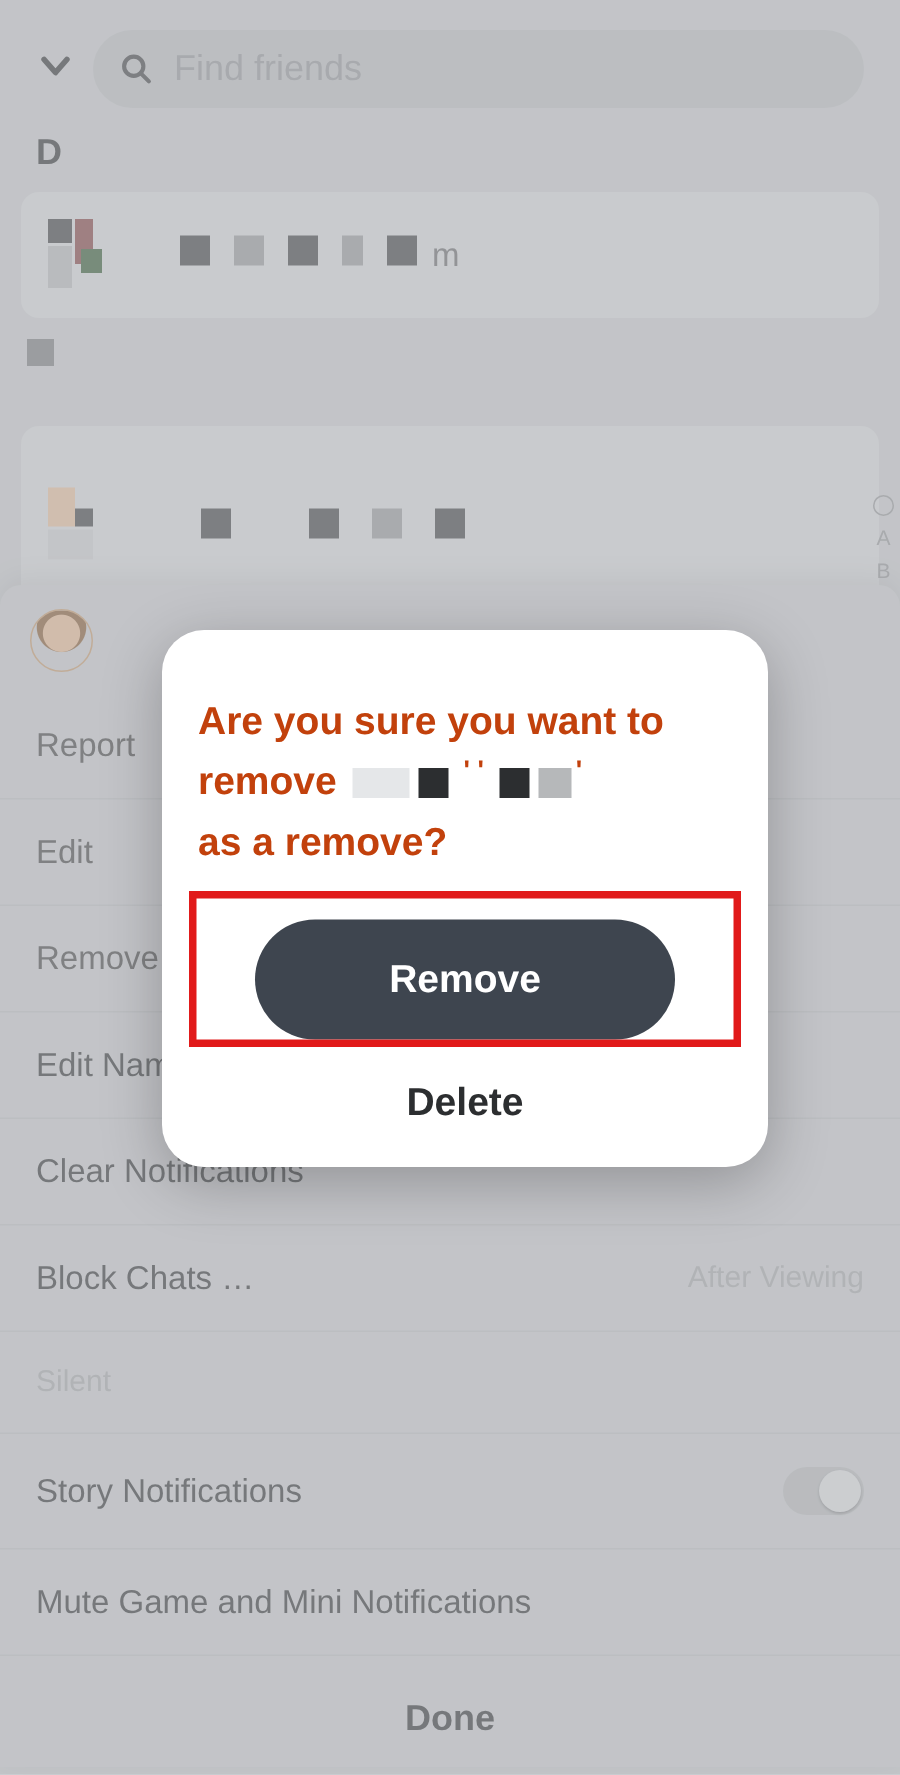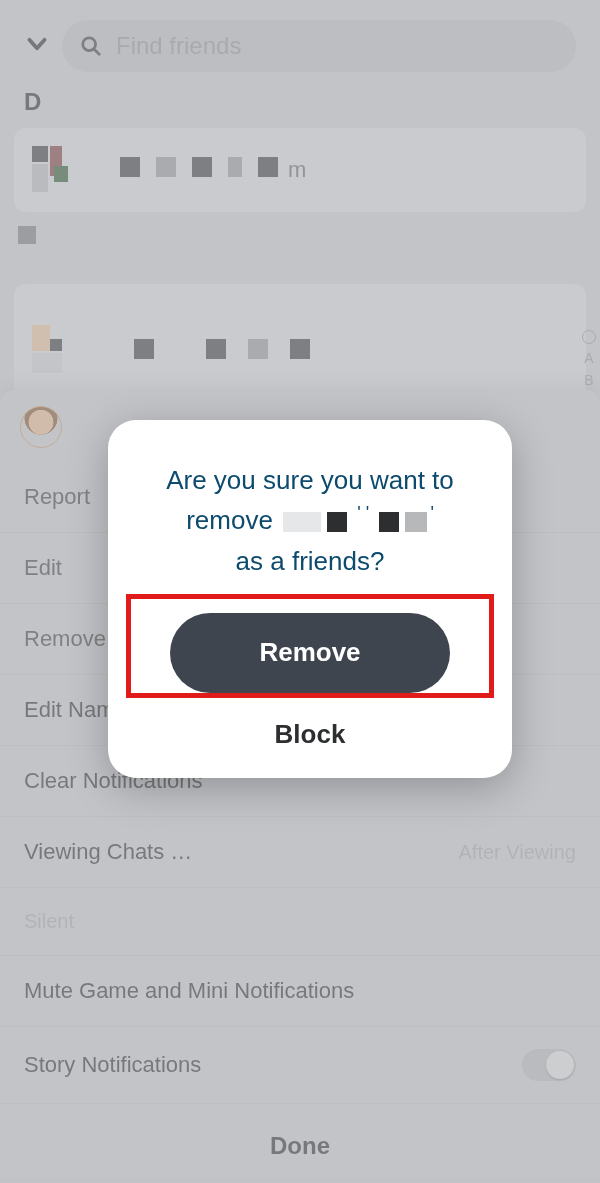--- a/index.html
+++ b/index.html
@@ -132,21 +132,21 @@
   .modal {
     position:absolute;
     left:108px; top:420px;
     width: 404px;
     background:#fff;
     border-radius:28px;
     padding: 40px 24px 28px 24px;
     box-shadow: 0 10px 40px rgba(0,0,0,.25);
   }
   .modal-title {
-    font-size:26px;font-weight:400;color:#0c4a6e;text-align:center;line-height:1.55;
+    font-size:26px;font-weight:700;color:#c2410c;text-align:left;line-height:1.55;
   }
   .modal-title .redact { display:inline-block;vertical-align:middle;margin:0 3px; }
   .rb  { width:20px;height:20px;background:#2c2e30;display:inline-block; }
   .rg  { width:22px;height:20px;background:#b6b8ba;display:inline-block; }
   .rgl { width:38px;height:20px;background:#e5e7e9;display:inline-block; }
   .tick{ font-size:18px;vertical-align:top;}
 
   .modal-button {
     display:block;margin: 32px auto 0 auto;
     width: 280px;height:80px;border:none;border-radius:40px;
@@ -238,43 +238,43 @@
   <div class="row red">
       <span class="l">Remove Friend</span>
     </div>
   <div class="row">
       <span class="l">Edit Name</span>
     </div>
   <div class="row">
       <span class="l">Clear Notifications</span>
     </div>
   <div class="row">
-    <span class="l">Viewing Chats …</span>
+    <span class="l">Block Chats …</span>
     <span class="r">After Viewing</span>
   </div>
   <div class="row">
     <span class="r">Silent</span>
   </div>
-  <div class="row">
-      <span class="l">Mute Game and Mini Notifications</span>
-    </div>
   <div class="row">
     <span class="l">Story Notifications</span>
     <span class="toggle"></span>
   </div>
+  <div class="row">
+      <span class="l">Mute Game and Mini Notifications</span>
+    </div>
   <div class="done-bar">Done</div>
 </div>
 
 <div class="scrim"></div>
 
 <div class="modal">
   <div class="modal-title">
     <span>Are you sure you want to</span><br>
     <span>remove</span>
     <span class="redact rgl"></span><span class="redact rb"></span>
     <span class="tick">' '</span>
     <span class="redact rb"></span><span class="redact rg"></span><span class="tick">'</span><br>
-    <span>as a friends?</span>
+    <span>as a remove?</span>
   </div>
   <button class="modal-button">Remove</button>
   <div class="highlight-box"></div>
-  <div class="modal-cancel">Block</div>
+  <div class="modal-cancel">Delete</div>
 </div>
 
 </body></html>

